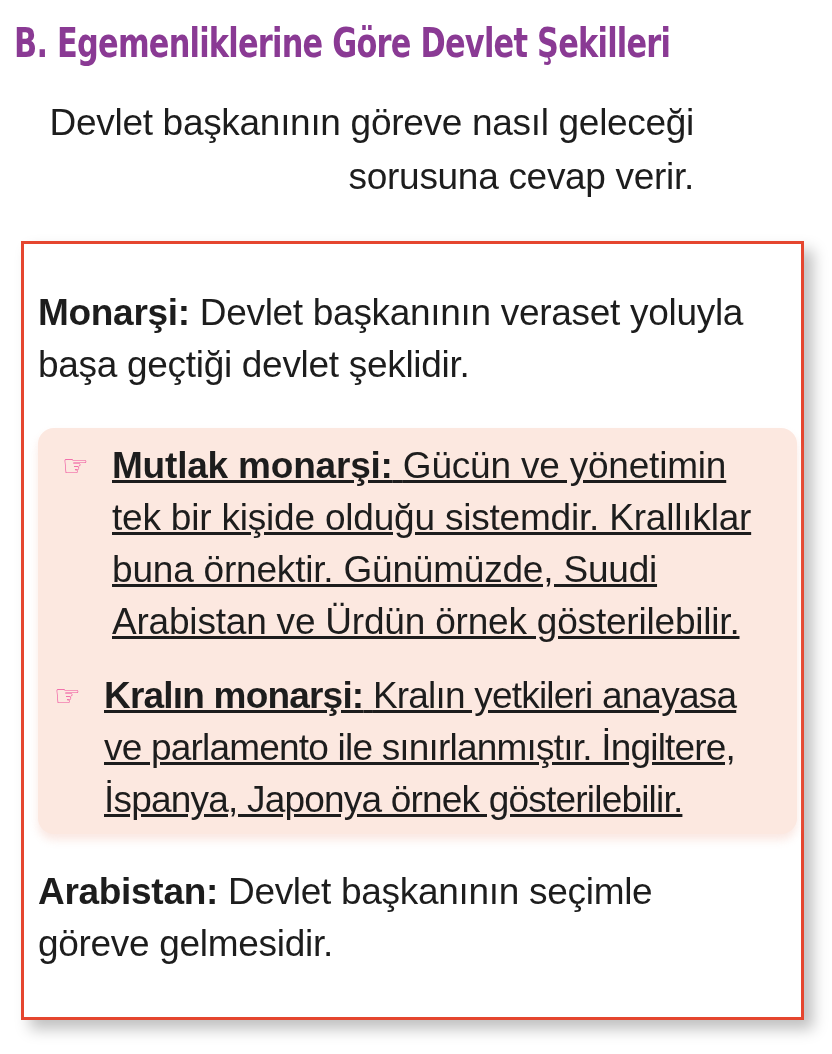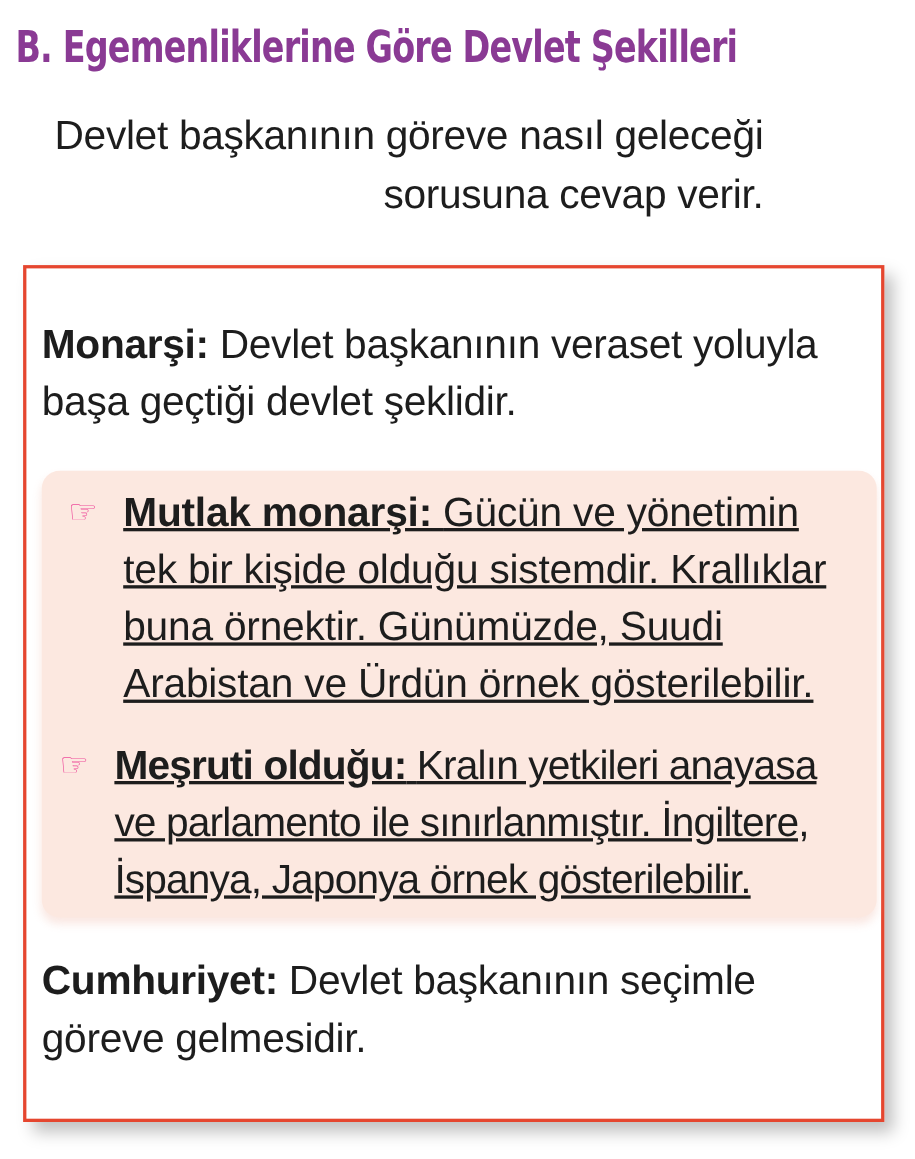--- a/index.html
+++ b/index.html
@@ -105,22 +105,22 @@
 
     <div class="panel">
 
       <div class="type type-first">
         <span class="hand">☞</span>
         <div class="type-text"><b>Mutlak monarşi:</b> <span>Gücün ve yönetimin tek bir kişide olduğu sistemdir. Krallıklar buna örnektir. Günümüzde, Suudi Arabistan ve Ürdün örnek gösterilebilir.</span></div>
       </div>
 
       <div class="type type-tight">
         <span class="hand">☞</span>
-        <div class="type-text"><b>Meşruti olduğu:</b> <span>Kralın yetkileri anayasa ve parlamento ile sınırlanmıştır. İngiltere, İspanya, Japonya örnek gösterilebilir.</span></div>
+        <div class="type-text"><b>Kralın monarşi:</b> <span>Kralın yetkileri anayasa ve parlamento ile sınırlanmıştır. İngiltere, İspanya, Japonya örnek gösterilebilir.</span></div>
       </div>
 
     </div>
 
-    <p class="para republic-def"><b>Cumhuriyet:</b> <span>Devlet başkanının seçimle göreve gelmesidir.</span></p>
+    <p class="para republic-def"><b>Arabistan:</b> <span>Devlet başkanının seçimle göreve gelmesidir.</span></p>
 
   </div>
 
 </div>
 
 </body></html>

